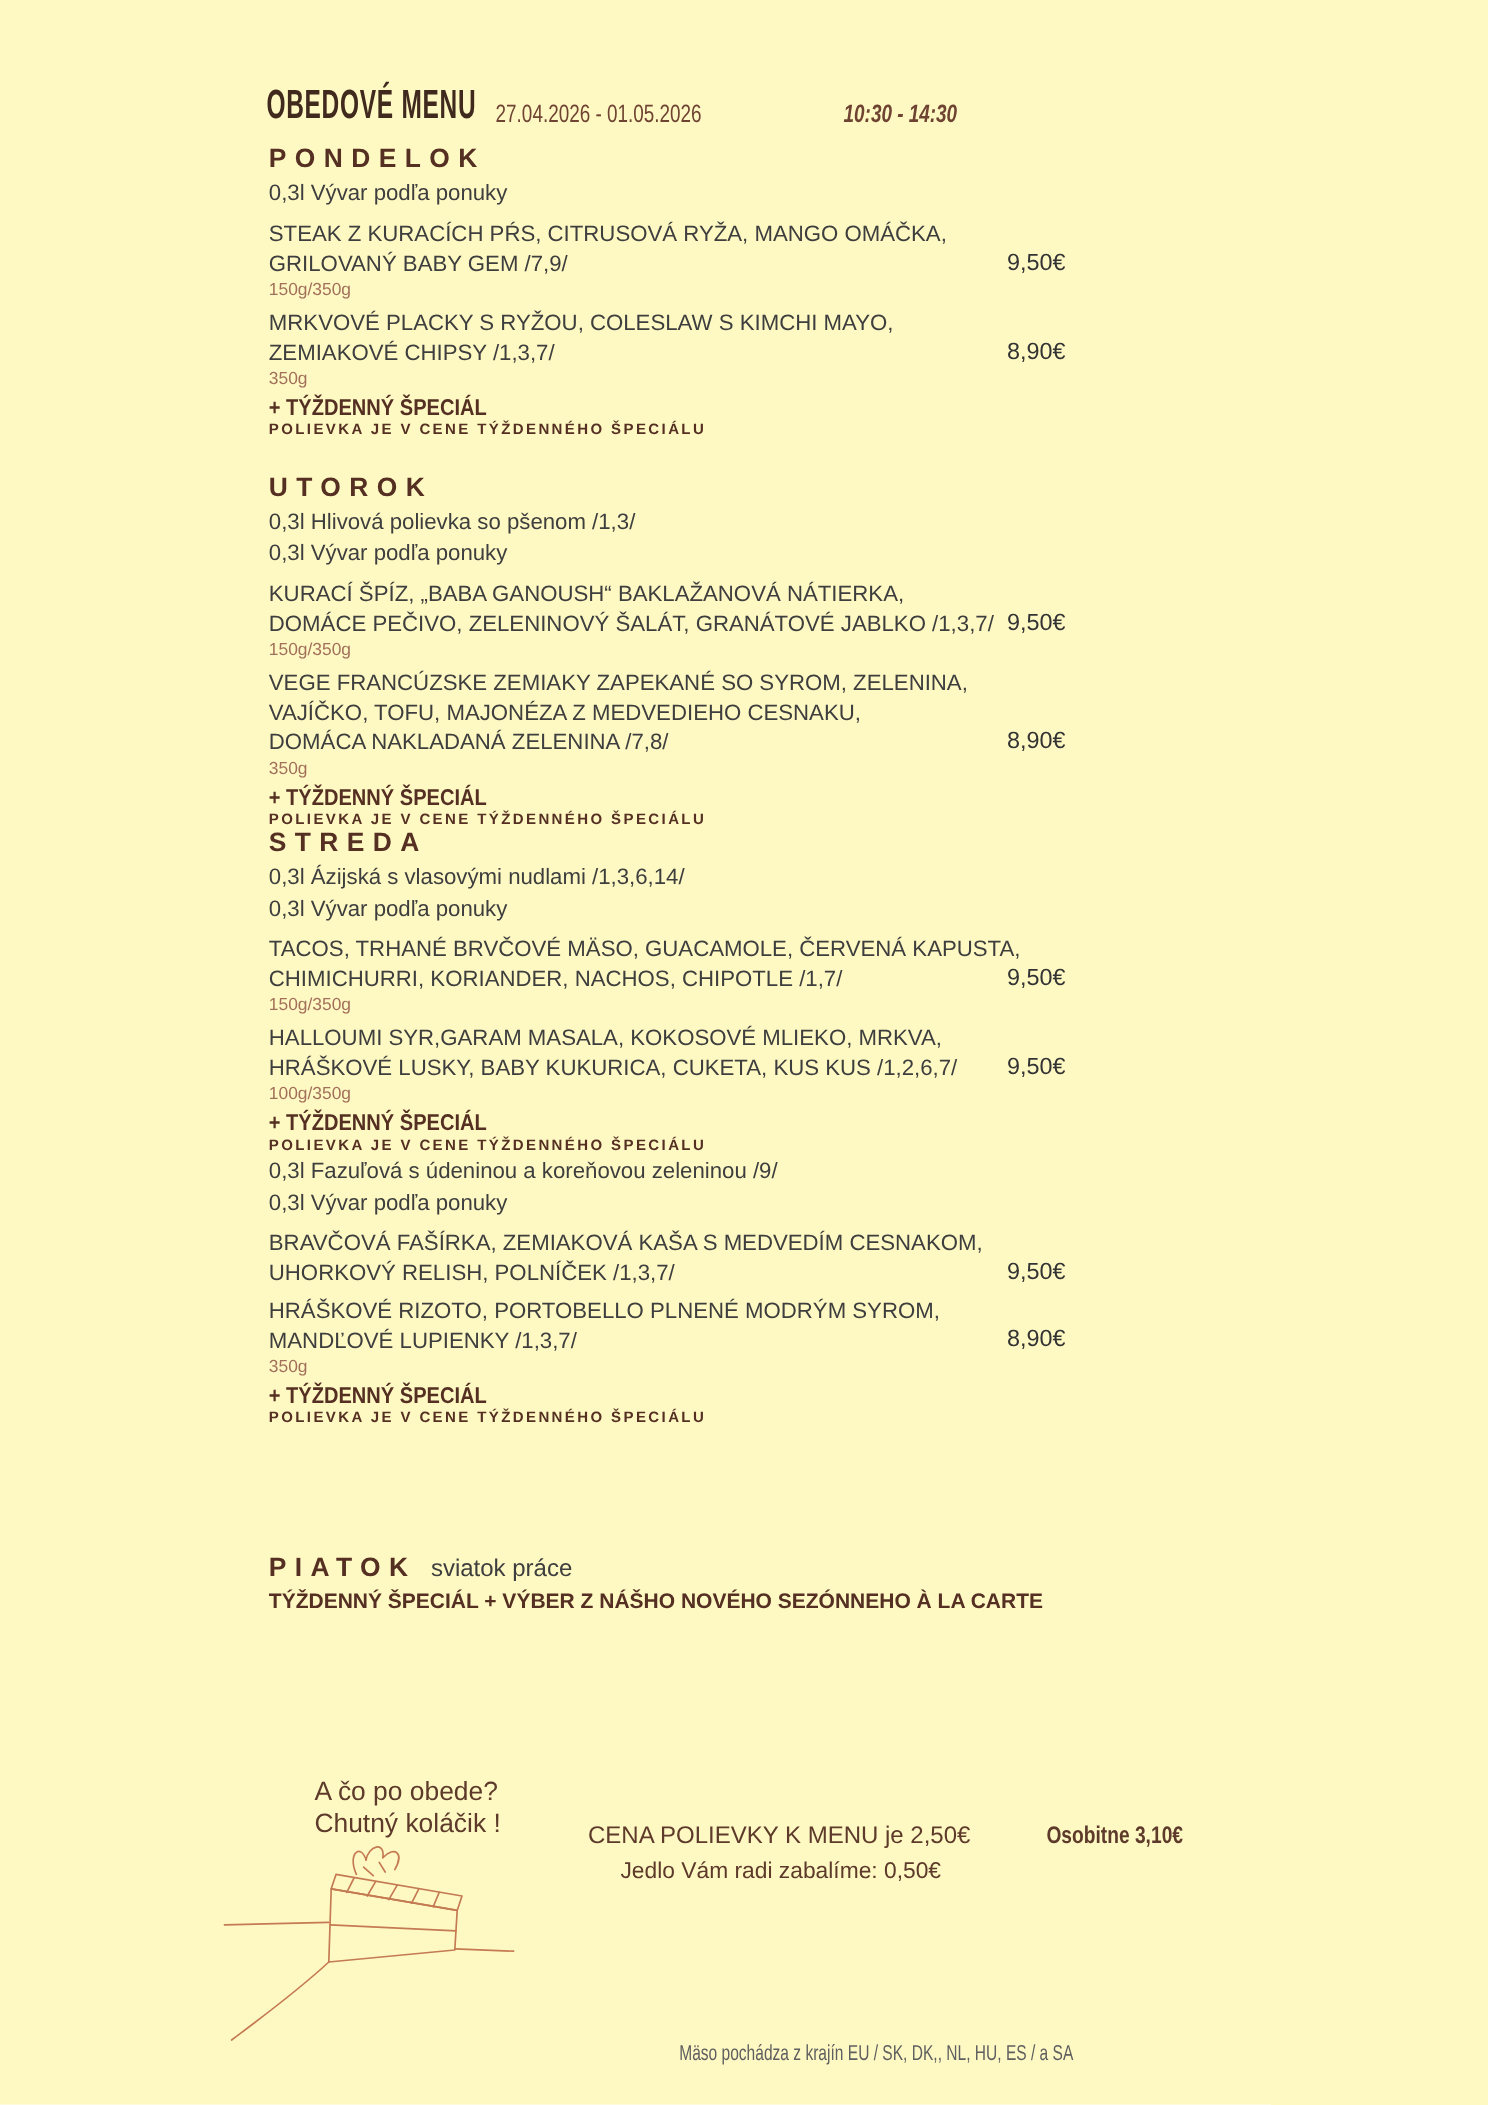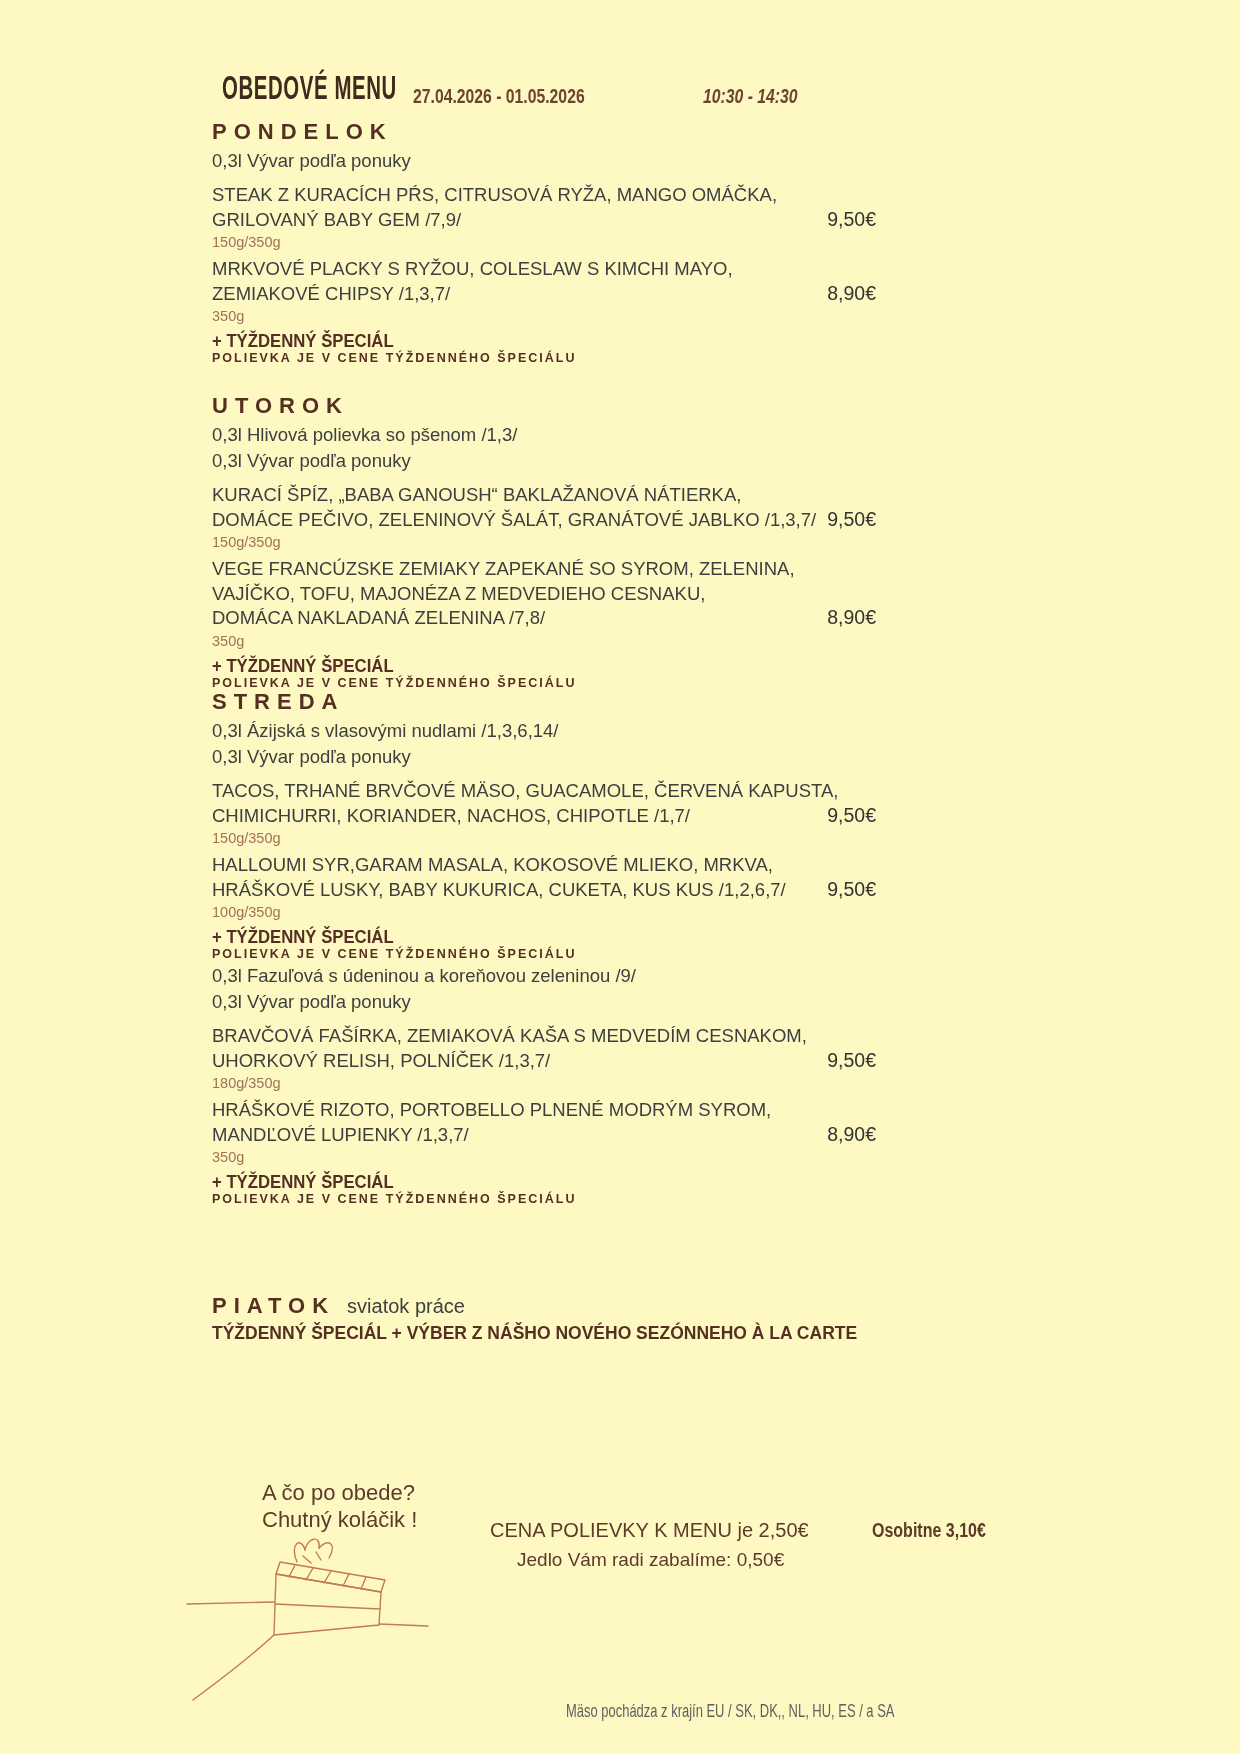--- a/index.html
+++ b/index.html
@@ -15,25 +15,25 @@
   .cx60,.cx72,.cx75,.cx80,.cx88{display:inline-block;transform-origin:left top;white-space:nowrap;}
   .cx60{transform:scaleX(.60);}
   .cx72{transform:scaleX(.72);}
   .cx75{transform:scaleX(.75);}
   .cx80{transform:scaleX(.80);}
   .cx88{transform:scaleX(.88);}
   .italic{font-style:italic;}
 
   
   .menu-title{position:absolute;left:222px;top:70px;margin:0;font-size:34px;font-weight:bold;color:#40291d;letter-spacing:1px;line-height:34px;}
-  .menu-date{position:absolute;left:413px;top:84px;font-size:21px;color:#6f4331;font-weight:700;text-align:right;}
+  .menu-date{position:absolute;left:413px;top:84px;font-size:21px;color:#6f4331;font-weight:400;text-align:right;}
   .menu-time{position:absolute;left:703px;top:84px;font-size:21px;color:#6f4331;font-weight:600;}
 
   
-  .day{position:absolute;left:212px;width:664px;}
+  .day{position:absolute;left:224px;width:664px;}
   .day-name{margin:0;font-size:22px;font-weight:bold;letter-spacing:7px;color:#542f22;line-height:23px;}
   .soup{margin:0;font-size:18.5px;line-height:26px;color:#3e3e3e;}
   .soups{margin-top:5px;}
   .dish{margin-top:9px;}
   .dish + .dish{margin-top:7px;}
   .dish-text{position:relative;font-size:18.5px;line-height:24.5px;color:#3e3e3e;}
   .dish-text .text{white-space:pre-line;}
   .price{position:absolute;right:0;bottom:1px;font-size:19.5px;color:#333333;}
   .weight{font-size:14.5px;line-height:16px;color:#a2705a;margin-top:2px;}
   .special{margin-top:7px;color:#542f22;}
@@ -129,21 +129,20 @@
   </section>
 
   <section class="day" style="top:958px">
     <div class="soups">
       <p class="soup">0,3l Fazuľová s údeninou a koreňovou zeleninou /9/</p>
       <p class="soup">0,3l Vývar podľa ponuky</p>
     </div>
     <div class="dish">
       <div class="dish-text"><span class="text">BRAVČOVÁ FAŠÍRKA, ZEMIAKOVÁ KAŠA S MEDVEDÍM CESNAKOM,
 UHORKOVÝ RELISH, POLNÍČEK /1,3,7/</span><span class="price">9,50€</span></div>
-      <div class="weight">180g/350g</div>
     </div>
     <div class="dish">
       <div class="dish-text"><span class="text">HRÁŠKOVÉ RIZOTO, PORTOBELLO PLNENÉ MODRÝM SYROM,
 MANDĽOVÉ LUPIENKY /1,3,7/</span><span class="price">8,90€</span></div>
       <div class="weight">350g</div>
     </div>
     <div class="special">
       <div class="special-title"><span class="cx88">+ TÝŽDENNÝ ŠPECIÁL</span></div>
       <div class="special-note">POLIEVKA JE V CENE TÝŽDENNÉHO ŠPECIÁLU</div>
     </div>

